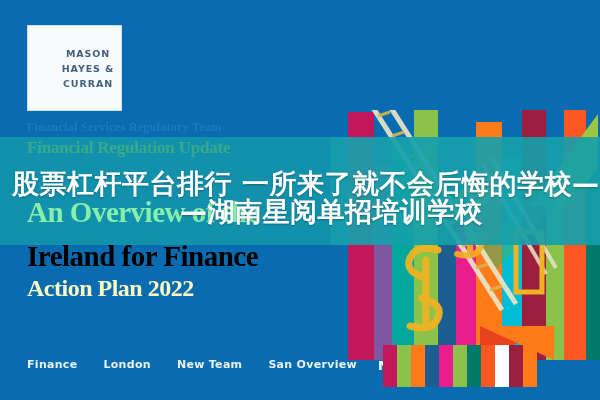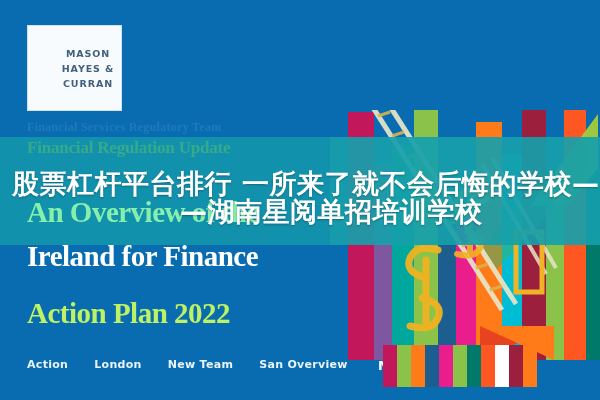--- a/index.html
+++ b/index.html
@@ -32,22 +32,22 @@
 
   
   .en{
     position:absolute;left:27px;white-space:nowrap;
     font-family:Liberation Serif, serif;
     font-weight:bold;
   }
   #en-faint{top:120px;font-size:12px;color:#2f86c4;opacity:.55;letter-spacing:.3px;}
   #en-kicker{top:138px;font-size:17px;color:#8ec63f;letter-spacing:-.2px;}
   #en-l1{top:196px;font-size:29px;color:#86efac;letter-spacing:-.5px;}
-  #en-l2{top:240px;font-size:29px;color:#ffffff;letter-spacing:-.5px;}
-  #en-l3{top:297px;font-size:29px;color:#bef264;letter-spacing:-.5px;}
+  #en-l2{top:240px;font-size:29px;color:#000000;letter-spacing:-.5px;}
+  #en-l3{top:275px;font-size:24px;color:#fef9c3;letter-spacing:-.5px;}
 
   
   #band{
     position:absolute;left:0;top:137px;width:600px;height:108px;
     background:rgba(22,160,170,.72);
   }
 
   
   .cn{
     position:absolute;white-space:nowrap;color:#ffffff;font-weight:bold;
@@ -155,21 +155,21 @@
   <div id="band"></div>
 
   <div class="en" id="en-l1">An Overview of the</div>
   <div class="en" id="en-l2">Ireland for Finance</div>
   <div class="en" id="en-l3">Action Plan 2022</div>
 
   <div class="cn" id="cn-l1">股票杠杆平台排行 一所来了就不会后悔的学校——</div>
   <div class="cn" id="cn-l2">—湖南星阅单招培训学校</div>
 
   <div id="cities">
-    <span class="city">Action</span>
+    <span class="city">Finance</span>
     <span class="city">London</span>
     <span class="city">New Team</span>
     <span class="city">San Overview</span>
   </div>
 
   <div id="mhc">
     <span class="mk">MHC</span>
     <span class="ie">.ie</span>
   </div>
   <div id="chips">

